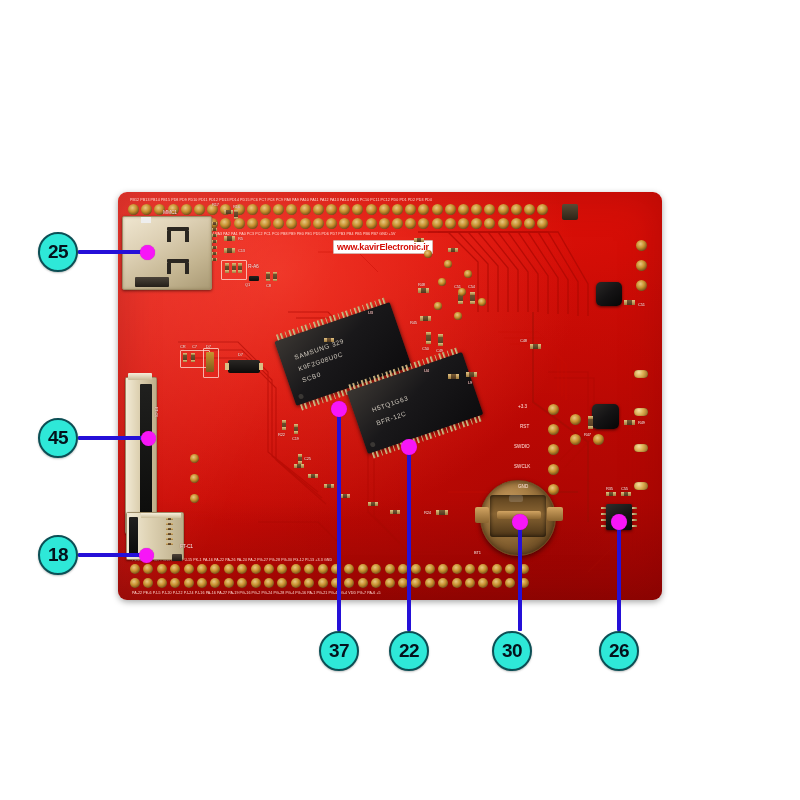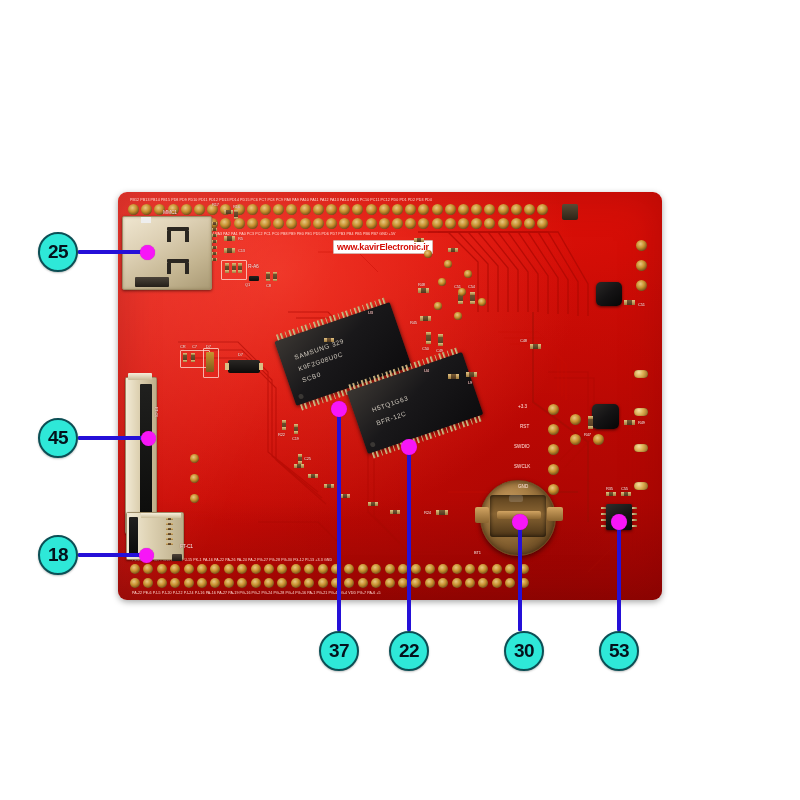--- a/index.html
+++ b/index.html
@@ -806,24 +806,24 @@
     </div>
 
     <div class="leader" style="left:407px;top:447px;width:4px;height:184px;"></div>
     <div class="dot" style="left:401px;top:439px;width:16px;height:16px;"></div>
     <div class="bubble" style="left:389px;top:631px;">
       <span>22</span>
     </div>
 
     <div class="leader" style="left:518px;top:522px;width:4px;height:109px;"></div>
     <div class="dot" style="left:512px;top:514px;width:16px;height:16px;"></div>
-    <div class="bubble" style="left:504px;top:631px;text-align:center;">
+    <div class="bubble" style="left:492px;top:631px;text-align:center;">
       <span>30</span>
     </div>
 
     <div class="leader" style="left:617px;top:522px;width:4px;height:109px;"></div>
     <div class="dot" style="left:611px;top:514px;width:16px;height:16px;"></div>
     <div class="bubble" style="left:599px;top:631px;">
-      <span>53</span>
+      <span>26</span>
     </div>
 
   </div>
 </div>
 
 </body></html>

